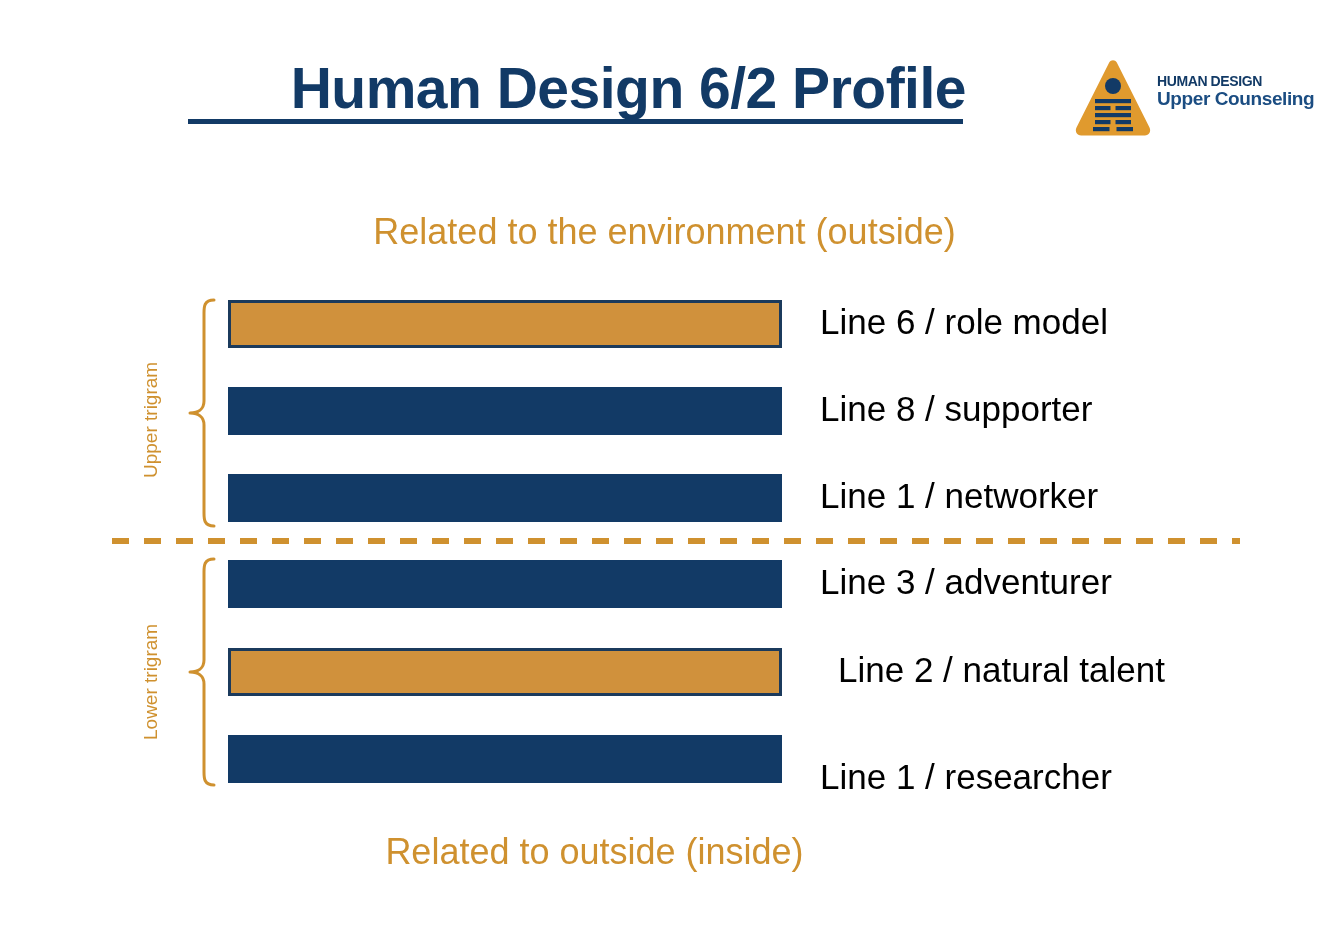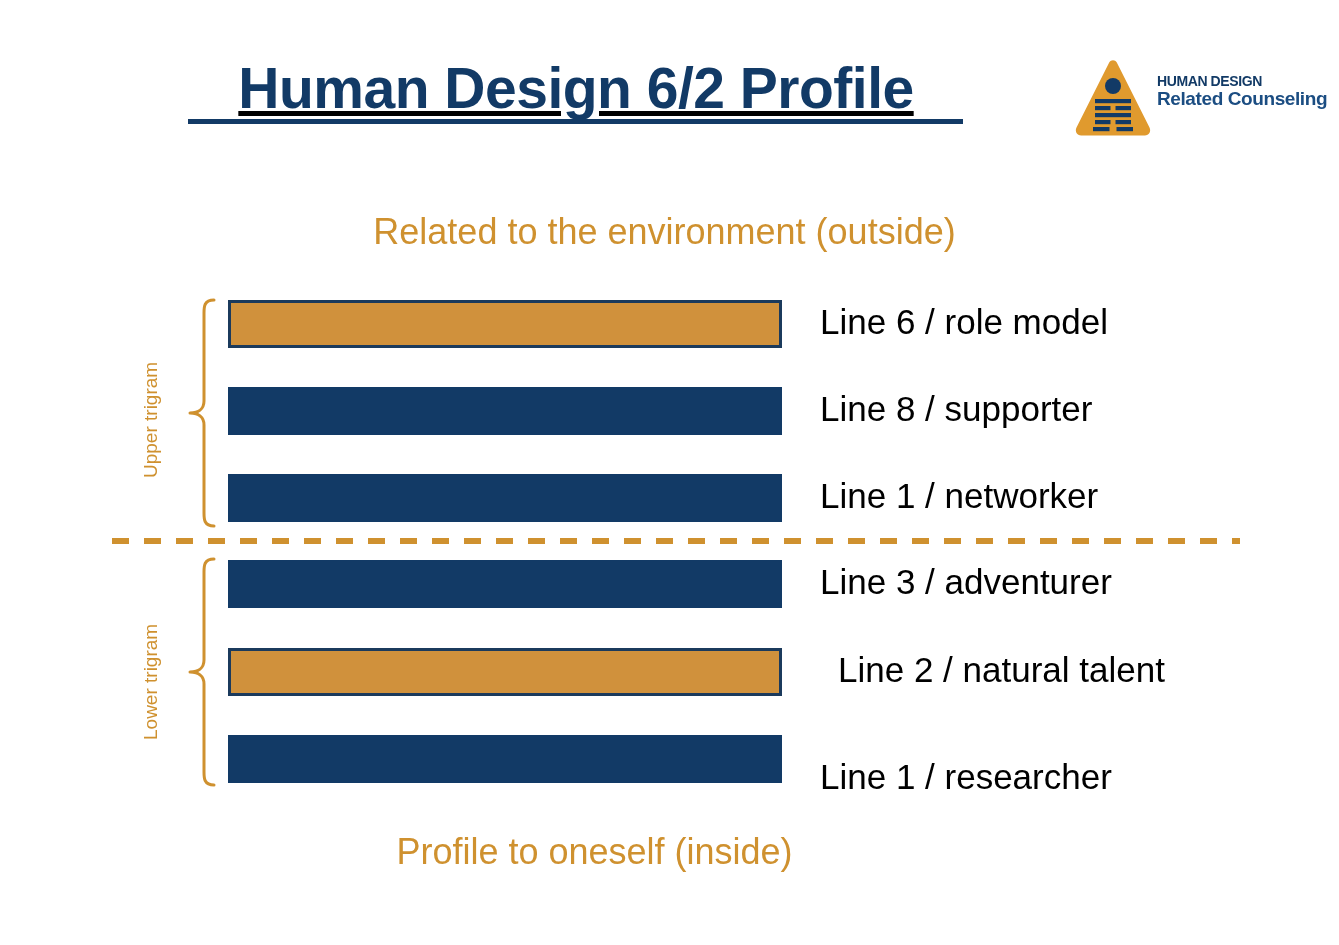--- a/index.html
+++ b/index.html
@@ -15,22 +15,21 @@
     font-family: "Liberation Sans", sans-serif;
     background: #ffffff;
   }
 
   
   #title-block {
     position: absolute;
     left: 186px;
     top: 57px;
     width: 780px;
-    text-align: center;
-    text-decoration: underline;
+    text-align: right;
   }
   #page-title {
     font-family: "Liberation Sans", sans-serif;
     font-size: 57px;
     font-weight: bold;
     color: #123A66;
     letter-spacing: -0.5px;
     line-height: 62px;
     white-space: nowrap;
   }
@@ -189,21 +188,21 @@
       <rect x="42.5" y="48" width="15.5" height="4.2" fill="#123A66"></rect>
       <rect x="22" y="55" width="36" height="4.2" fill="#123A66"></rect>
       <rect x="22" y="62" width="15.5" height="4.2" fill="#123A66"></rect>
       <rect x="42.5" y="62" width="15.5" height="4.2" fill="#123A66"></rect>
       <rect x="20" y="69" width="16.5" height="4.2" fill="#123A66"></rect>
       <rect x="43.5" y="69" width="16.5" height="4.2" fill="#123A66"></rect>
     </svg>
   </div>
   <div id="logo-text">
     <span class="l1">HUMAN DESIGN</span>
-    <span class="l2">Related Counseling</span>
+    <span class="l2">Upper Counseling</span>
   </div>
 </div>
 
 <div class="caption" id="caption-top">
   <span id="caption-top-inner">Related to the environment (outside)</span>
 </div>
 
 <div class="brace" id="brace-upper">
   <svg width="32" height="232" viewBox="0 0 32 232" xmlns="http://www.w3.org/2000/svg">
     <path d="M28 3 C18 3 18 10 18 16 L18 104 C18 112 12 116 4 116 C12 116 18 120 18 128 L18 216 C18 222 18 229 28 229" fill="none" stroke="#CF912F" stroke-width="3" stroke-linecap="round" stroke-linejoin="round"></path>
@@ -232,14 +231,14 @@
 <div class="bar navy" style="top:560px;"></div>
 <div class="row-label" style="top:562px;">Line 3 / adventurer</div>
 
 <div class="bar gold" style="top:648px;"></div>
 <div class="row-label" style="top:650px;margin-left:18px;">Line 2 / natural talent</div>
 
 <div class="bar navy" style="top:735px;"></div>
 <div class="row-label" style="top:737px;margin-top:20px;">Line 1 / researcher</div>
 
 <div class="caption" id="caption-bottom">
-  <span id="caption-bottom-inner">Profile to oneself (inside)</span>
+  <span id="caption-bottom-inner">Related to outside (inside)</span>
 </div>
 
 </body></html>

